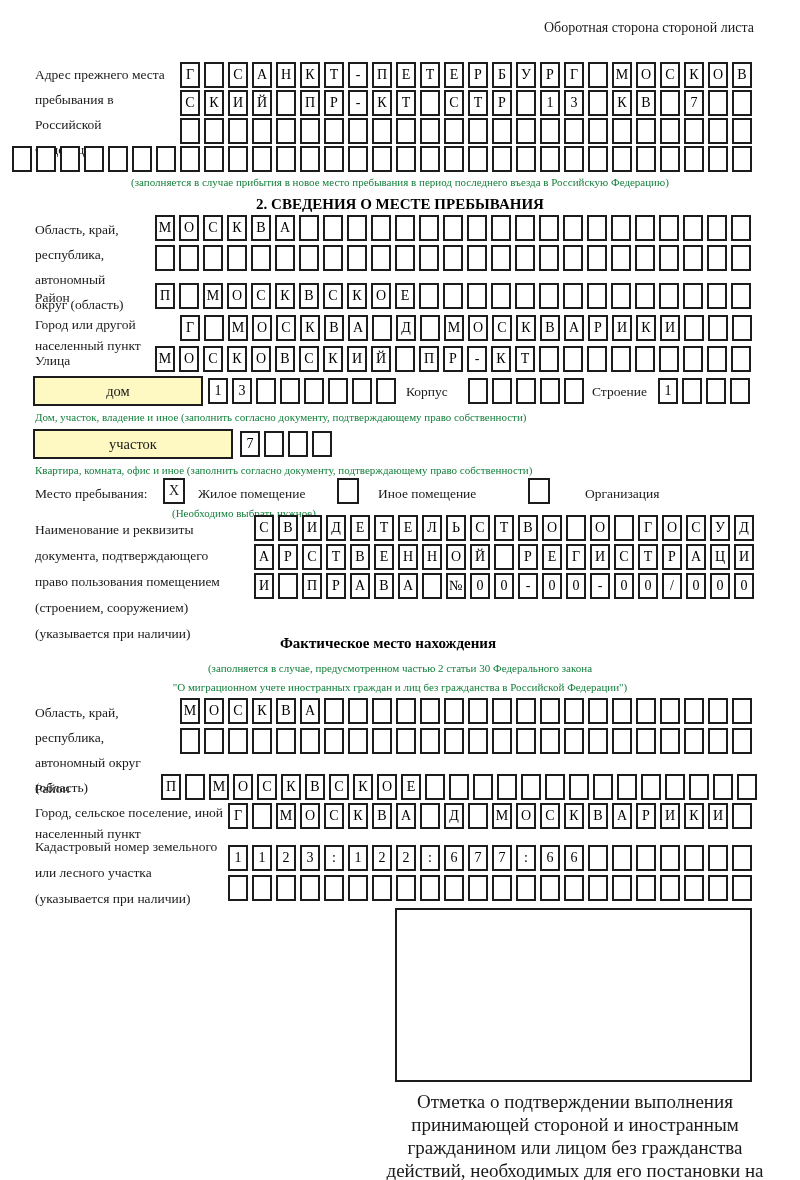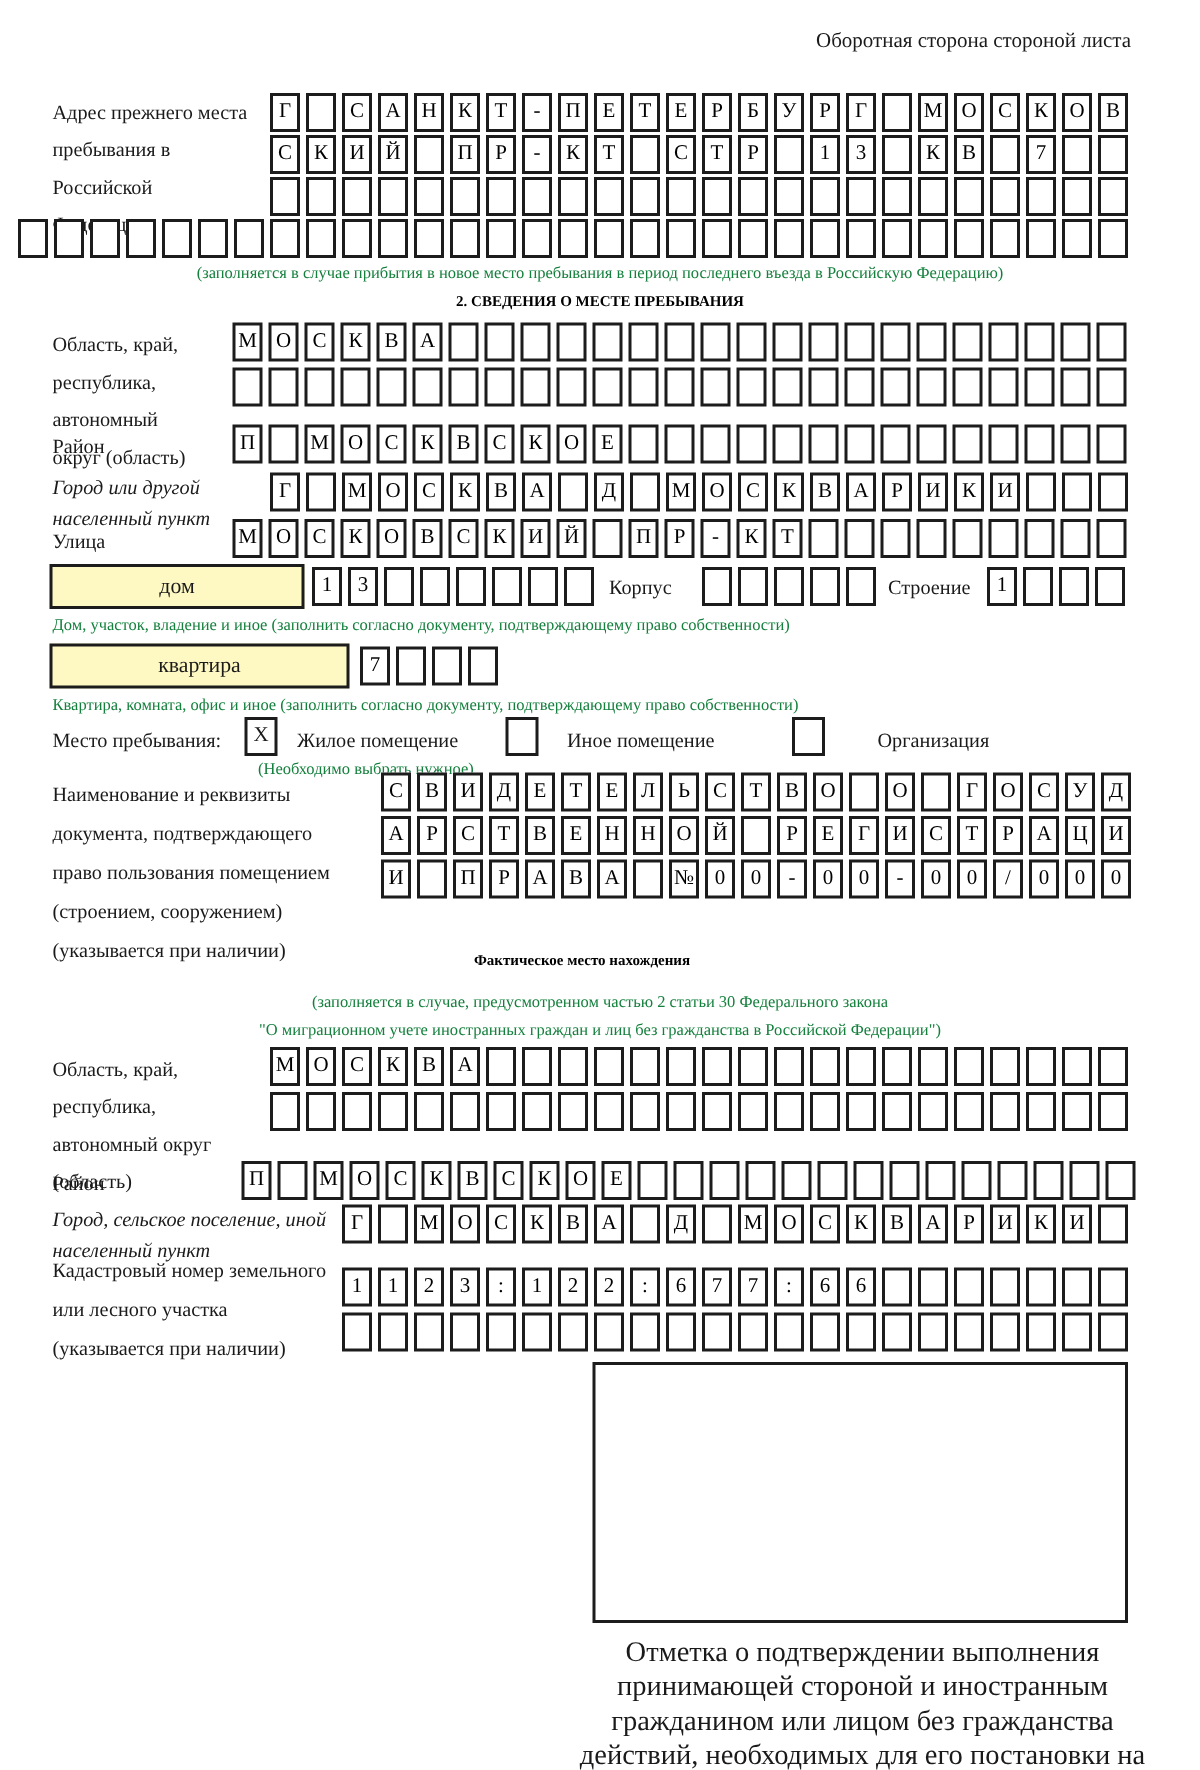--- a/index.html
+++ b/index.html
@@ -4,24 +4,24 @@
 <style>
   * { margin:0; padding:0; box-sizing:border-box; }
   html,body { background:#fff; }
   .page {
     position:relative; width:800px; height:1180px; margin:0 auto;
     background:#fff; color:#1a1a1a;
     font-family:"Liberation Serif", serif; overflow:hidden;
   }
   .abs { position:absolute; }
   .lbl { font-size:13.5px; line-height:25px; color:#1a1a1a; }
-  .lbl-tight { line-height:21px;font-style:italic; }
+  .lbl-tight { line-height:21px; }
   .note { font-size:11px; color:#15803d; }
   .center { text-align:center; }
-  .title { font-size:10px; font-weight:bold; color:#000; }
+  .title { font-size:15px; font-weight:bold; color:#000; }
   .cellrow { display:flex; }
   .cell {
     width:20px; height:26px; margin-right:4px; flex:0 0 auto;
     border:2px solid #1c1c1c; display:flex; align-items:center; justify-content:center;
     font-size:14px; color:#000; background:#fff;
   }
   .labelbox {
     border:2px solid #1c1c1c; height:30px; display:flex;
     align-items:center; justify-content:center; font-size:14.5px; background:#fef9c3;
   }
@@ -318,21 +318,21 @@
     </div>
   <div class="abs lbl" style="left:592px; top:379px;">Строение</div>
   <div class="abs cellrow" style="left:658px; top:378px;">
       <span class="cell">1</span>
       <span class="cell"></span>
       <span class="cell"></span>
       <span class="cell"></span>
     </div>
   <div class="abs note" style="left:35px; top:411px;">Дом, участок, владение и иное (заполнить согласно документу, подтверждающему право собственности)</div>
 
-  <div class="abs labelbox" style="left:33px; top:429px; width:200px;">квартира</div>
+  <div class="abs labelbox" style="left:33px; top:429px; width:200px;">участок</div>
   <div class="abs cellrow" style="left:240px; top:431px;">
       <span class="cell">7</span>
       <span class="cell"></span>
       <span class="cell"></span>
       <span class="cell"></span>
     </div>
   <div class="abs note" style="left:35px; top:464px;">Квартира, комната, офис и иное (заполнить согласно документу, подтверждающему право собственности)</div>
 
   <div class="abs lbl" style="left:35px; top:481px;">Место пребывания:</div>
   <div class="abs checkbox" style="left:163px; top:478px;">X</div>

